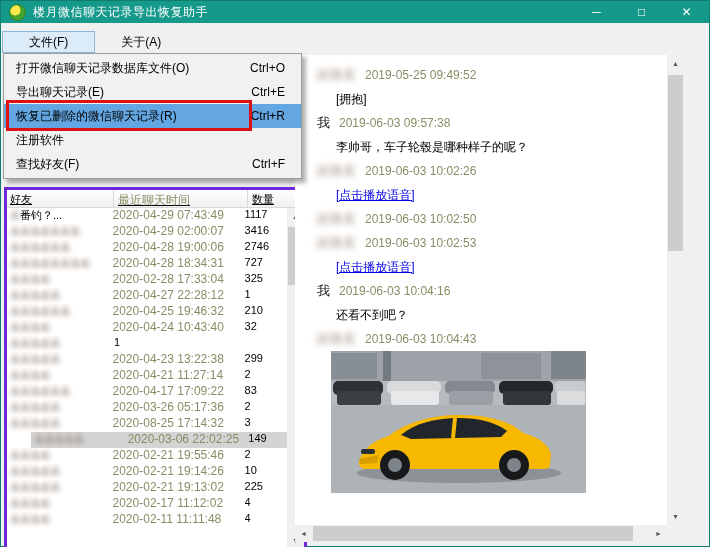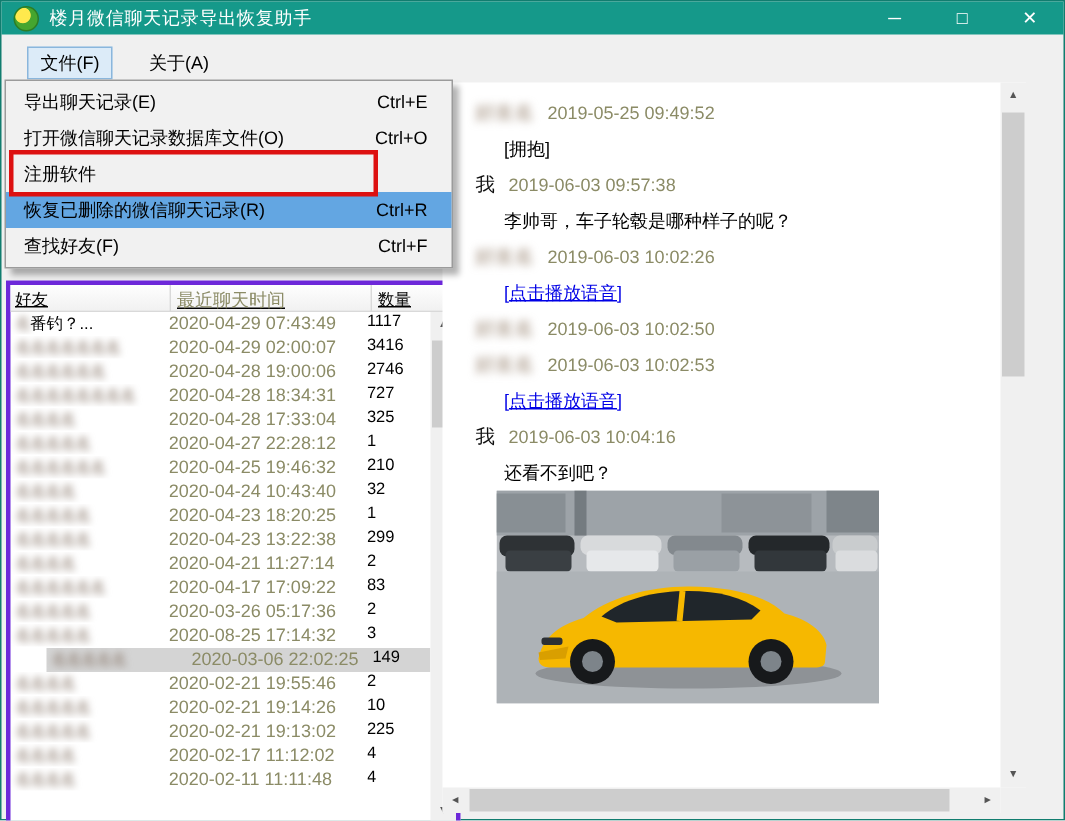--- a/index.html
+++ b/index.html
@@ -10,21 +10,21 @@
 
   
   .titlebar { position:absolute; top:0; left:0; right:0; height:22px; background:var(--titlebar,#15998a); display:flex; align-items:center; color:#fff; }
   .app-icon { width:17px; height:17px; border-radius:50%; margin:0 7px 0 8px; background:radial-gradient(circle at 35% 35%, #ffe94d 0 36%, #45a52f 40% 100%); border:1px solid #2c7d24; flex:none; }
   .title-text { font-size:12px; letter-spacing:.5px; }
   .win-buttons { margin-left:auto; display:flex; height:30px; }
   .win-btn { width:45px; height:30px; display:flex; align-items:center; justify-content:center; font-size:12px; color:#fff; cursor:default; }
 
   
   .menubar { position:absolute; top:30px; left:1px; right:1px; height:22px; background:#f0f0f0; display:flex; align-items:stretch; }
-  .mb-item { padding:0 8px; display:flex; align-items:center; font-size:12px;margin-left:16px; }
+  .mb-item { padding:0 26px; display:flex; align-items:center; font-size:12px; }
   .mb-item.active { background:#dcebf8; border:1px solid #8ab6dc; }
 
   
   .dropdown { position:absolute; top:52px; left:2px; width:299px; background:#f1f1f1; border:1px solid #9b9b9b; box-shadow:4px 4px 4px rgba(0,0,0,.3); z-index:10; padding:2px 0; }
   .dd-item { height:24px; display:flex; align-items:center; padding:0 12px; font-size:12px; }
   .dd-item.hl { background:var(--menu_highlight,#63a6e2); }
   .dd-sc { margin-left:auto; padding-right:4px; }
   .red-box { position:absolute; left:2px; top:46px; width:246px; height:31px; border:3px solid var(--annotation,#dd1111); pointer-events:none; }
 
   
@@ -113,41 +113,40 @@
           <div class="fc time">2020-04-28 19:00:06</div>
           <div class="fc count">2746</div>
         </div>
         <div class="f-row">
           <div class="fc name"><span class="smudge">名名名名名名名名</span></div>
           <div class="fc time">2020-04-28 18:34:31</div>
           <div class="fc count">727</div>
         </div>
         <div class="f-row">
           <div class="fc name"><span class="smudge">名名名名</span></div>
-          <div class="fc time">2020-04-28 17:33:04</div>
+          <div class="fc time">2020-02-28 17:33:04</div>
           <div class="fc count">325</div>
         </div>
         <div class="f-row">
           <div class="fc name"><span class="smudge">名名名名名</span></div>
           <div class="fc time">2020-04-27 22:28:12</div>
           <div class="fc count">1</div>
         </div>
         <div class="f-row">
           <div class="fc name"><span class="smudge">名名名名名名</span></div>
           <div class="fc time">2020-04-25 19:46:32</div>
           <div class="fc count">210</div>
         </div>
         <div class="f-row">
           <div class="fc name"><span class="smudge">名名名名</span></div>
           <div class="fc time">2020-04-24 10:43:40</div>
           <div class="fc count">32</div>
         </div>
         <div class="f-row">
           <div class="fc name"><span class="smudge">名名名名名</span></div>
-          <div class="fc time">2020-04-23 18:20:25</div>
           <div class="fc count">1</div>
         </div>
         <div class="f-row">
           <div class="fc name"><span class="smudge">名名名名名</span></div>
           <div class="fc time">2020-04-23 13:22:38</div>
           <div class="fc count">299</div>
         </div>
         <div class="f-row">
           <div class="fc name"><span class="smudge">名名名名</span></div>
           <div class="fc time">2020-04-21 11:27:14</div>
@@ -259,20 +258,24 @@
         <div class="msg">
           <div class="msg-head">
             <span class="sender">我</span>
             <span class="time">2019-06-03 10:04:16</span>
           </div>
           <div class="msg-body">
             <span>还看不到吧？</span>
           </div>
         </div>
         <div class="msg">
+          <div class="msg-head">
+            <span class="sender redacted">好友名</span>
+            <span class="time">2019-06-03 10:04:43</span>
+          </div>
           <div class="msg-body img">
             <svg class="chat-photo" width="255" height="142" viewBox="0 0 255 142" xmlns="http://www.w3.org/2000/svg" aria-label="黄色跑车停车场照片">
   <rect width="255" height="142" fill="#b7bbbf"></rect>
   <rect width="255" height="30" fill="#9da3a8"></rect>
   <rect x="0" y="2" width="46" height="26" fill="#888f94"></rect>
   <rect x="52" y="0" width="8" height="30" fill="#747b80"></rect>
   <rect x="150" y="2" width="60" height="26" fill="#8d9398"></rect>
   <rect x="220" y="0" width="35" height="28" fill="#7e858a"></rect>
   <rect x="2" y="30" width="50" height="14" rx="5" fill="#2e3235"></rect>
   <rect x="6" y="40" width="44" height="14" rx="3" fill="#3a3f43"></rect>
@@ -308,35 +311,35 @@
       <div class="sb-arrow left">◄</div>
       <div class="sb-thumb"></div>
       <div class="sb-arrow right">►</div>
     </div>
     <div class="sb-corner"></div>
   </div>
 
   <div class="dropdown">
     <div>
         <div class="dd-item">
+          <span class="dd-label">打开微信聊天记录数据库文件(O)</span>
+          <span class="dd-sc">Ctrl+O</span>
+        </div>
+        <div class="dd-item">
           <span class="dd-label">导出聊天记录(E)</span>
           <span class="dd-sc">Ctrl+E</span>
         </div>
-        <div class="dd-item">
-          <span class="dd-label">打开微信聊天记录数据库文件(O)</span>
-          <span class="dd-sc">Ctrl+O</span>
+        <div class="dd-item hl">
+          <span class="dd-label">恢复已删除的微信聊天记录(R)</span>
+          <span class="dd-sc">Ctrl+R</span>
         </div>
         <div class="dd-item">
           <span class="dd-label">注册软件</span>
           <span class="dd-sc"></span>
         </div>
-        <div class="dd-item hl">
-          <span class="dd-label">恢复已删除的微信聊天记录(R)</span>
-          <span class="dd-sc">Ctrl+R</span>
-        </div>
         <div class="dd-item">
           <span class="dd-label">查找好友(F)</span>
           <span class="dd-sc">Ctrl+F</span>
         </div>
       </div>
     <div class="red-box"></div>
   </div>
 
 </div>
 

